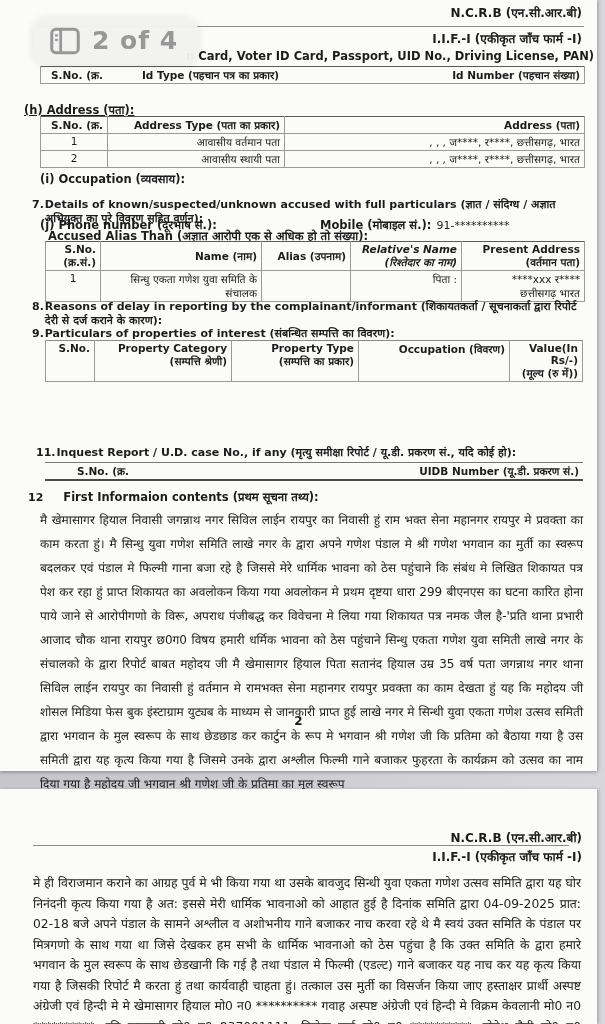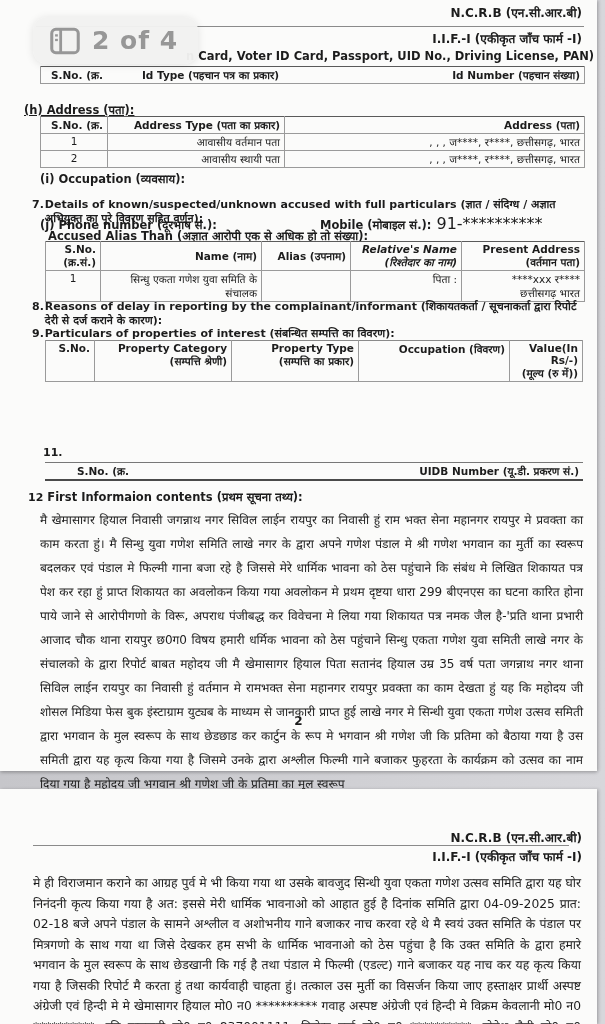--- a/index.html
+++ b/index.html
@@ -77,21 +77,21 @@
           <td>, , , ज****, र****, छत्तीसगढ़, भारत</td>
         </tr>
       </tbody>
         </table>
     </div>
 
     <div class="abs label" style="left:40px;top:171px;">(i)  Occupation (व्यवसाय):</div>
 
     <div class="abs" style="left:40px;right:12px;top:185px;margin-top:29px;">
       <span class="label">(j) Phone number (दूरभाष सं.):</span>
-      <span class="abs" style="left:280px;top:0;"><span class="label">Mobile (मोबाइल सं.):</span> <span style="font-size:16px;">91-**********</span></span>
+      <span class="abs" style="left:280px;top:0;"><span class="label">Mobile (मोबाइल सं.):</span> <span style="font-size:11px;">91-**********</span></span>
     </div>
 
     <div class="abs sec" style="left:32px;right:14px;top:198px;">
       <span class="num">7.</span>
       <span class="ttl">Details of known/suspected/unknown accused with full particulars (ज्ञात / संदिग्ध / अज्ञात अभियुक्त का पूरे विवरण सहित वर्णन):</span>
     </div>
 
     <div class="abs label" style="left:48px;top:228px;">Accused Alias Than (अज्ञात आरोपी एक से अधिक हो तो संख्या):</div>
 
     <div class="abs" style="left:45px;right:12px;top:241px;">
@@ -133,37 +133,38 @@
           <th style="width:128px;"><span>Property Category</span><br><span>(सम्पत्ति श्रेणी)</span></th>
           <th style="width:118px;"><span>Property Type</span><br><span>(सम्पत्ति का प्रकार)</span></th>
           <th style="width:142px;"><span>Occupation (विवरण)</span></th>
           <th><span>Value(In Rs/-)</span><br><span>(मूल्य (रु में))</span></th>
         </tr>
       </tbody>
         </table>
     </div>
 
 
-    <div class="abs sec" style="left:43px;right:14px;top:446px;">
+    <div class="abs sec" style="left:36px;right:14px;top:446px;">
       <span class="num">11.</span>
+      <span class="ttl">Inquest Report / U.D. case No., if any (मृत्यु समीक्षा रिपोर्ट /  यू.डी. प्रकरण सं., यदि कोई हो):</span>
     </div>
 
     <div class="abs" style="left:45px;right:14px;top:462px;">
       <table style="border-top:1px solid #777;border-bottom:2px solid #4a4a4a;">
         <tbody>
             <tr>
           <th style="width:80px;">S.No. (क्र.</th>
           <th>UIDB Number (यू.डी. प्रकरण सं.)</th>
         </tr>
       </tbody>
         </table>
     </div>
 
     <div class="abs sec" style="left:28px;right:14px;top:491px;">
-      <span class="num" style="margin-right:4px;">12</span>
+      <span class="num" style="margin-right:20px;">12</span>
       <span class="ttl" style="font-size:11.5px;">First Informaion contents (प्रथम सूचना तथ्य):</span>
     </div>
 
     <div class="abs para p1para" style="left:40px;right:14px;top:508px;">मै खेमासागर हियाल निवासी जगन्नाथ नगर सिविल लाईन रायपुर का निवासी हुं राम भक्त सेना महानगर रायपुर मे प्रवक्ता का काम करता हुं। मै सिन्धु युवा गणेश समिति लाखे नगर के द्वारा अपने गणेश पंडाल मे श्री गणेश भगवान का मुर्ती का स्वरूप बदलकर एवं पंडाल मे फिल्मी गाना बजा रहे है जिससे मेरे धार्मिक भावना को ठेस पहुंचाने कि संबंध मे लिखित शिकायत पत्र पेश कर रहा हुं प्राप्त शिकायत का अवलोकन किया गया अवलोकन मे प्रथम दृष्टया धारा 299 बीएनएस का घटना कारित होना पाये जाने से आरोपीगणो के विरू, अपराध पंजीबद्ध कर विवेचना मे लिया गया शिकायत पत्र नमक जैल है-'प्रति थाना प्रभारी आजाद चौक थाना रायपुर छ0ग0 विषय हमारी धर्मिक भावना को ठेस पहुंचाने सिन्धु एकता गणेश युवा समिती लाखे नगर के संचालको के द्वारा रिपोर्ट बाबत  महोदय जी मै खेमासागर हियाल पिता सतानंद हियाल उम्र 35 वर्ष पता जगन्नाथ नगर थाना सिविल लाईन रायपुर का निवासी हुं वर्तमान मे रामभक्त सेना महानगर रायपुर प्रवक्ता का काम देखता हुं यह कि महोदय जी शोसल मिडिया फेस बुक इंस्टाग्राम युट्यब के माध्यम से जानकारी प्राप्त हुई लाखे नगर मे सिन्धी युवा एकता गणेश उत्सव समिती द्वारा भगवान के मुल स्वरूप के साथ छेडछाड कर कार्टुन के रूप मे भगवान श्री गणेश जी कि प्रतिमा को बैठाया गया है उस समिती द्वारा यह कृत्य किया गया है जिसमे उनके द्वारा अश्लील फिल्मी गाने बजाकर फुहरता के कार्यक्रम को उत्सव का नाम दिया गया है महोदय जी भगवान श्री गणेश जी के प्रतिमा का मुल स्वरूप</div>
 
     <div class="abs b" style="left:0;right:0;top:714px;text-align:center;font-size:12px;">2</div>
   </div>
 
   <div class="page page2">
     <div class="abs hdr" style="right:15px;top:40px;">N.C.R.B (एन.सी.आर.बी)</div>

